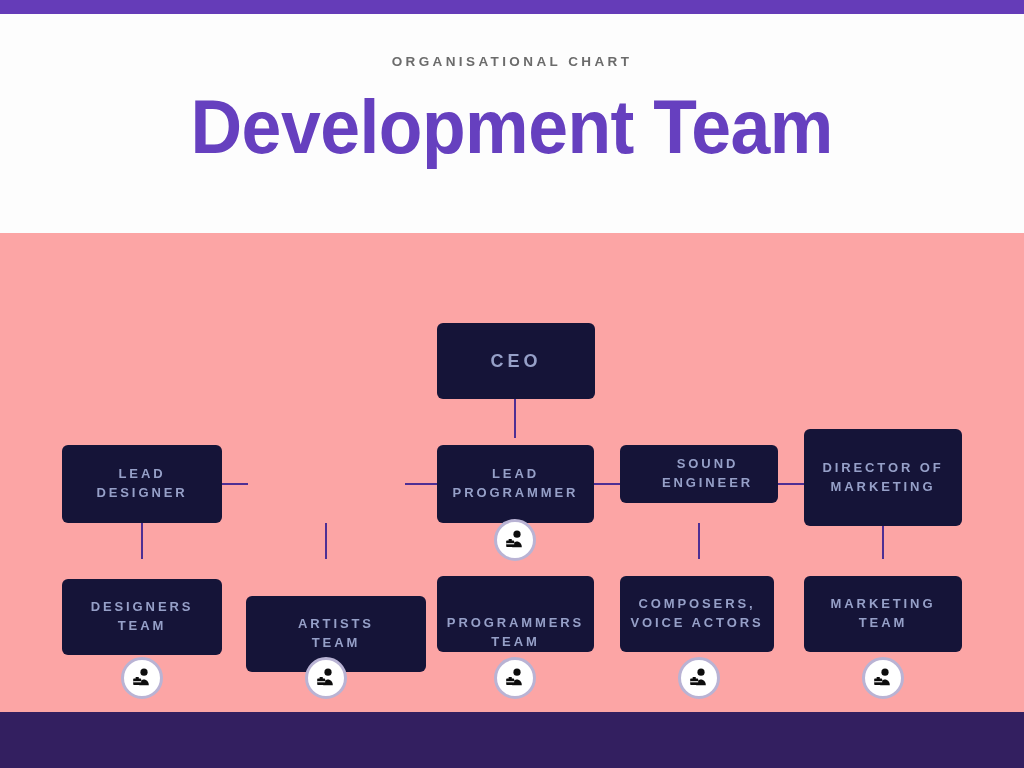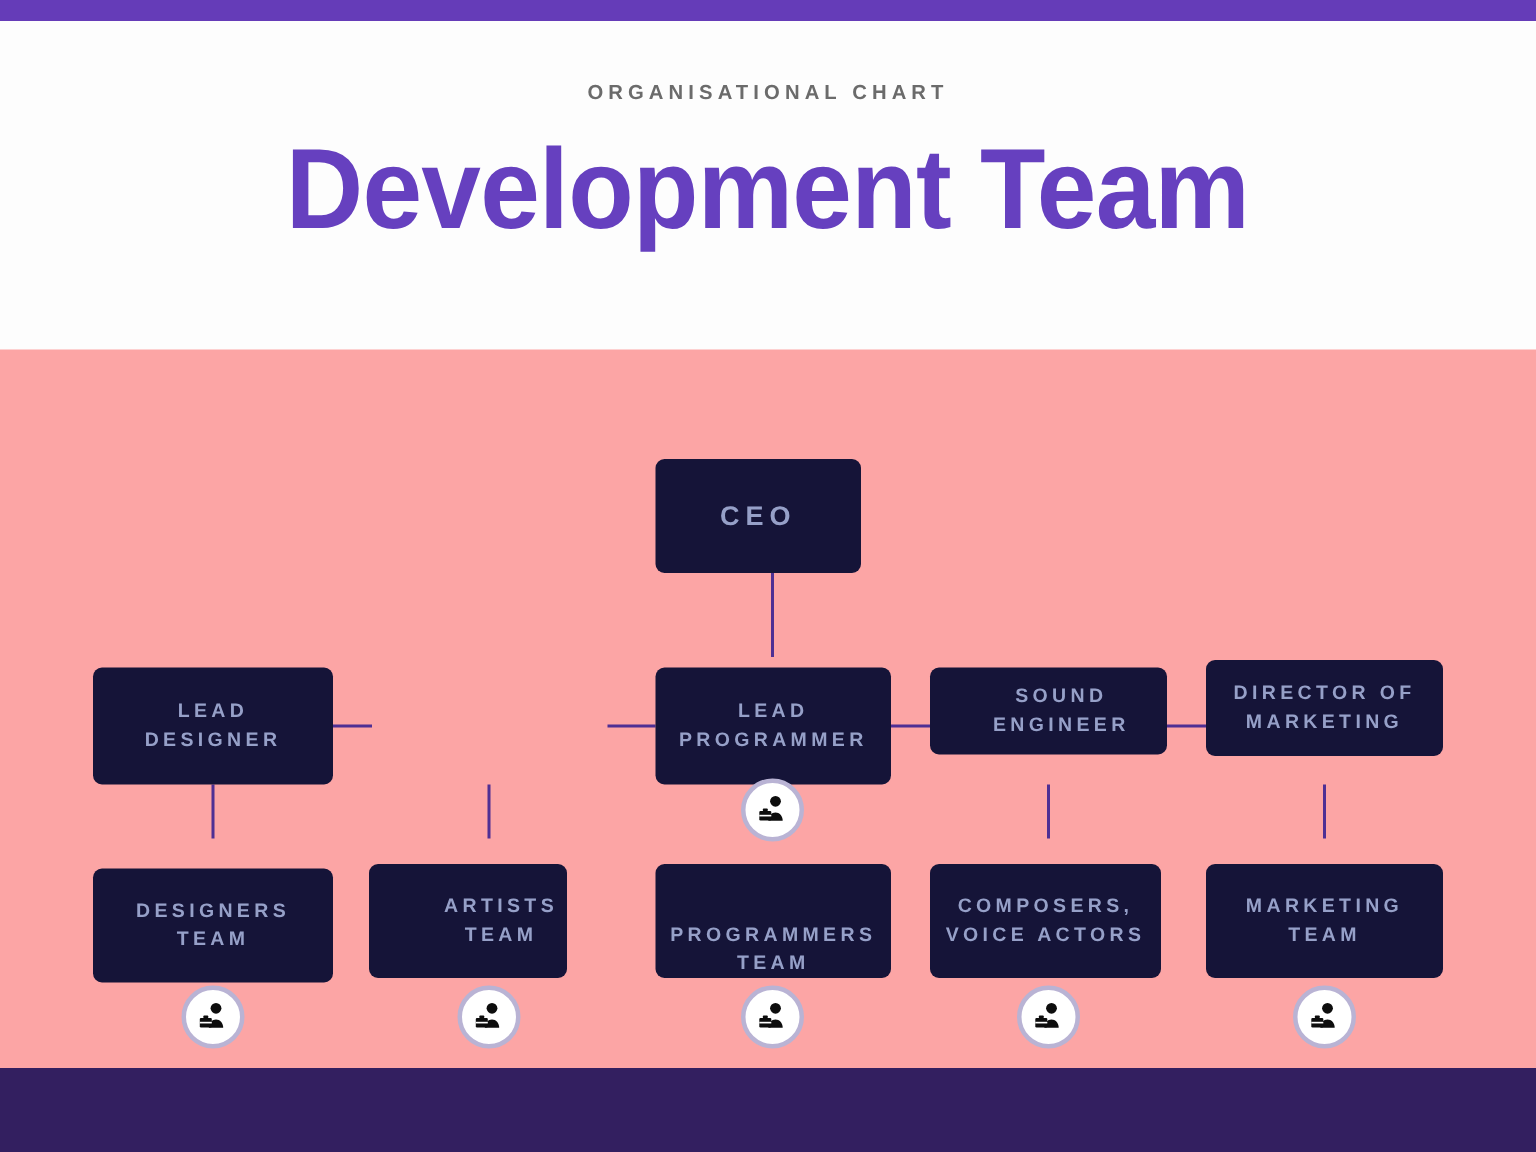--- a/index.html
+++ b/index.html
@@ -159,21 +159,21 @@
     <div class="line h" style="left:405px; top:250px; width:32px;"></div>
     <div class="line h" style="left:593px; top:250px; width:28px;"></div>
     <div class="line h" style="left:777px; top:250px; width:28px;"></div>
 
     <div class="line v" style="left:141px; top:290px; height:36px;"></div>
     <div class="line v" style="left:325px; top:290px; height:36px;"></div>
     <div class="line v" style="left:514px; top:290px; height:36px;"></div>
     <div class="line v" style="left:698px; top:290px; height:36px;"></div>
     <div class="line v" style="left:882px; top:290px; height:36px;"></div>
 
-    <div class="node ceo" style="left:437px; top:73px; width:137px; height:76px;">
+    <div class="node ceo" style="left:437px; top:90px; width:158px; height:76px;">
       <span class="node-label">CEO</span>
     </div>
     <div class="badge" style="left:494px; top:286px;">
       <svg viewBox="0 0 24 24" aria-hidden="true">
         <circle cx="14" cy="6.2" r="3.6" fill="#0d0d0d"></circle>
         <path d="M9.2 19.2c0-3.3 2.2-5.6 4.8-5.6s4.8 2.3 4.8 5.6z" fill="#0d0d0d"></path>
         <rect x="3.2" y="12.6" width="8" height="6.4" rx="0.8" fill="#0d0d0d"></rect>
         <rect x="5.6" y="11" width="3.2" height="2" rx="0.5" fill="#0d0d0d"></rect>
         <rect x="3.2" y="15.2" width="8" height="1.1" fill="#ffffff"></rect>
       </svg>
@@ -224,40 +224,40 @@
     <div class="badge" style="left:678px; top:424px;">
       <svg viewBox="0 0 24 24" aria-hidden="true">
         <circle cx="14" cy="6.2" r="3.6" fill="#0d0d0d"></circle>
         <path d="M9.2 19.2c0-3.3 2.2-5.6 4.8-5.6s4.8 2.3 4.8 5.6z" fill="#0d0d0d"></path>
         <rect x="3.2" y="12.6" width="8" height="6.4" rx="0.8" fill="#0d0d0d"></rect>
         <rect x="5.6" y="11" width="3.2" height="2" rx="0.5" fill="#0d0d0d"></rect>
         <rect x="3.2" y="15.2" width="8" height="1.1" fill="#ffffff"></rect>
       </svg>
     </div>
 
-    <div class="node" style="left:804px; top:207px; width:158px; height:64px;">
+    <div class="node" style="left:804px; top:196px; width:158px; height:97px;">
       <span class="node-label">DIRECTOR OF
 MARKETING</span>
     </div>
     <div class="badge" style="left:862px; top:424px;">
       <svg viewBox="0 0 24 24" aria-hidden="true">
         <circle cx="14" cy="6.2" r="3.6" fill="#0d0d0d"></circle>
         <path d="M9.2 19.2c0-3.3 2.2-5.6 4.8-5.6s4.8 2.3 4.8 5.6z" fill="#0d0d0d"></path>
         <rect x="3.2" y="12.6" width="8" height="6.4" rx="0.8" fill="#0d0d0d"></rect>
         <rect x="5.6" y="11" width="3.2" height="2" rx="0.5" fill="#0d0d0d"></rect>
         <rect x="3.2" y="15.2" width="8" height="1.1" fill="#ffffff"></rect>
       </svg>
     </div>
 
     <div class="node" style="left:62px; top:346px; width:160px; height:76px;">
       <span class="node-label">DESIGNERS
 TEAM</span>
     </div>
 
-    <div class="node" style="left:246px; top:343px; width:132px; height:76px;justify-content:flex-end;">
+    <div class="node" style="left:246px; top:363px; width:180px; height:76px;">
       <span class="node-label">ARTISTS
 TEAM</span>
     </div>
 
     <div class="node" style="left:437px; top:343px; width:157px; height:76px;align-items:flex-end;">
       <span class="node-label">PROGRAMMERS
 TEAM</span>
     </div>
 
     <div class="node" style="left:620px; top:343px; width:154px; height:76px;">

